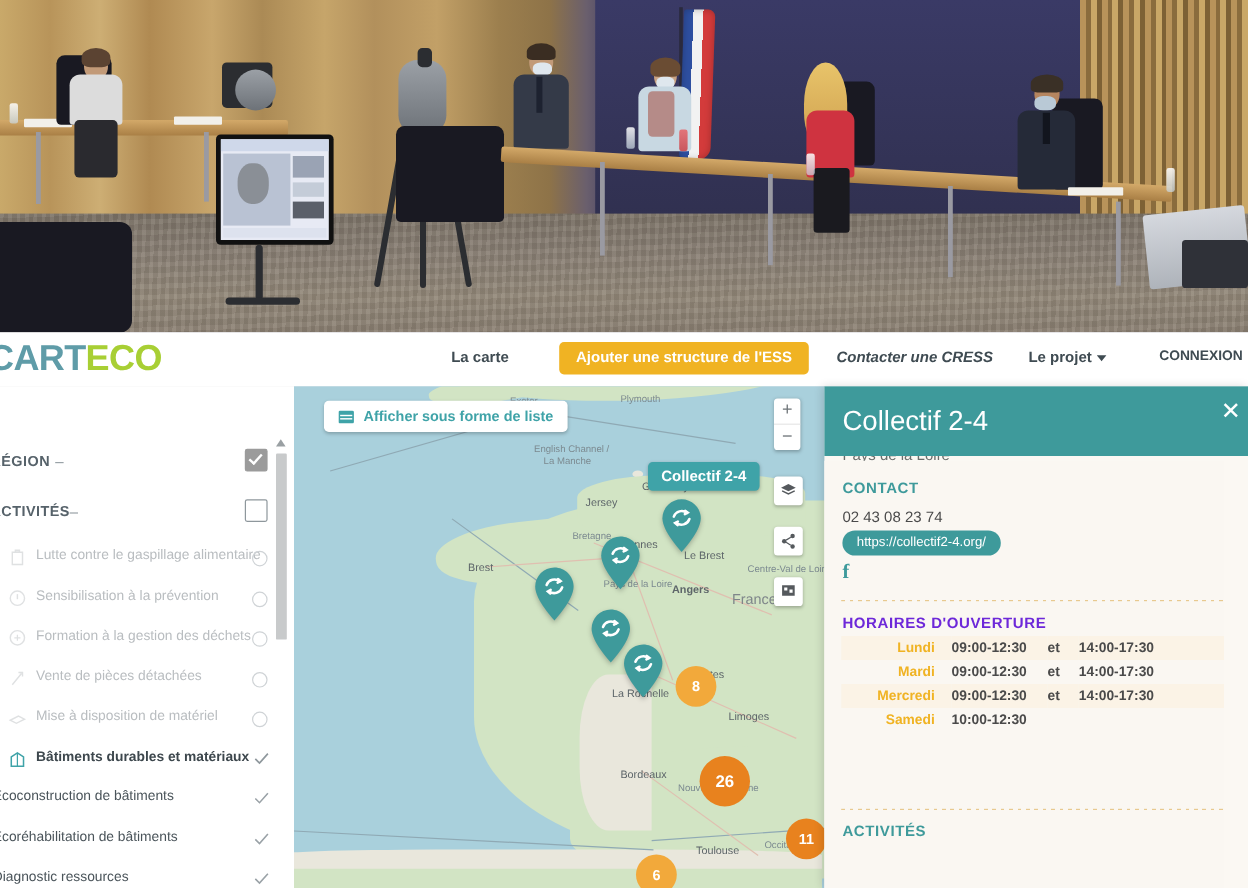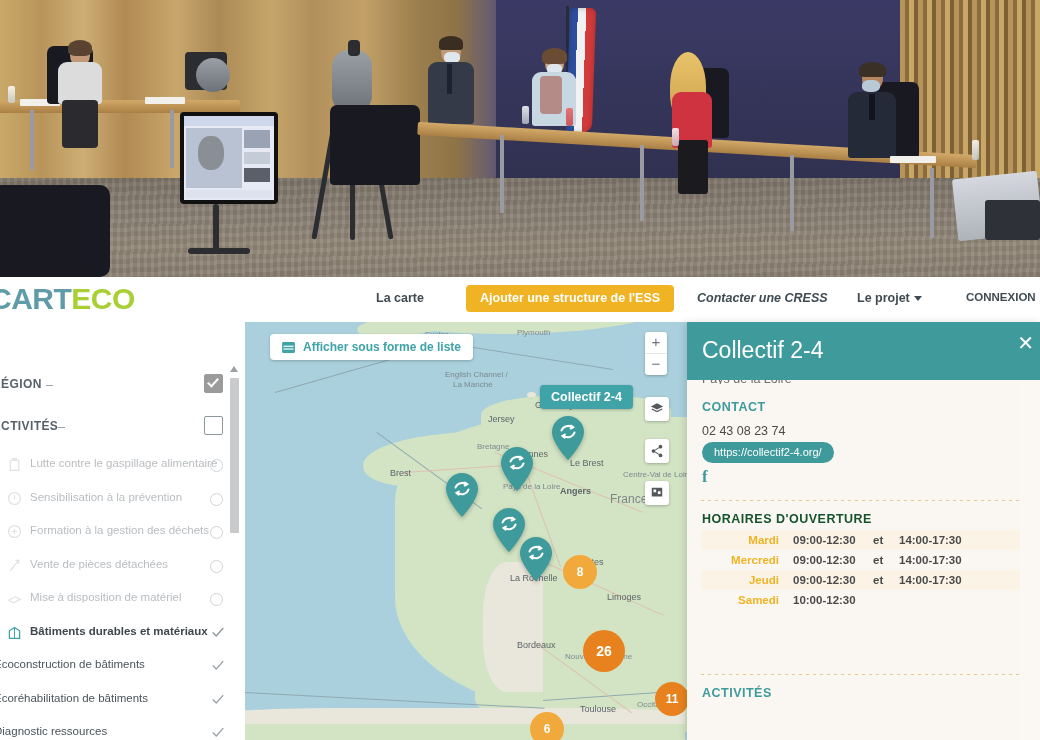--- a/index.html
+++ b/index.html
@@ -106,21 +106,21 @@
 
   
   .detail{position:absolute;left:687px;top:45px;width:353px;height:418px;background:#fbf8f3;box-shadow:-2px 0 7px rgba(0,0,0,.13);}
   .d-head{position:absolute;left:0;top:0;width:353px;height:58px;background:#3e9a9b;}
   .d-title{position:absolute;left:15px;top:15px;font-size:23px;color:#fff;font-weight:400;}
   .d-close{position:absolute;right:6px;top:12px;font-size:20px;color:#fff;cursor:pointer;line-height:18px;}
   .d-region{position:absolute;left:15px;top:50px;font-size:12.5px;color:#6a6d6b;}
   .d-body{position:absolute;left:0;top:62px;width:333px;height:356px;overflow:hidden;background:#faf7f2;}
   .d-sec{font-size:12.5px;font-weight:700;letter-spacing:.5px;}
   .teal{color:#3e9a9b;}
-  .orange{color:#14532d;}
+  .orange{color:#6d28d9;}
   .d-phone{position:absolute;left:15px;font-size:12.5px;color:#4a4a4a;}
   .d-url{position:absolute;left:15px;height:21px;line-height:21px;padding:0 12px;background:#3e9a9b;color:#fff;
      font-size:11px;border-radius:11px;cursor:pointer;white-space:nowrap;}
   .d-fb{position:absolute;left:15px;font-size:17px;font-weight:700;color:#3e9a9b;cursor:pointer;font-family:"Liberation Serif",serif;}
   .dots{position:absolute;left:14px;width:325px;height:1px;
      background:repeating-linear-gradient(90deg,#e8c98f 0 3px,transparent 3px 7px);}
   .hours{position:absolute;left:14px;width:325px;border-collapse:collapse;}
   .hours td{padding:4px 0;font-size:11.5px;}
   .hours tr:nth-child(odd){background:#fbf3e6;}
   .h-day{width:78px;text-align:right;padding-right:14px !important;color:#f0b323;font-weight:700;}
@@ -517,38 +517,38 @@
         <div class="d-phone" style="top:40px;">02 43 08 23 74</div>
         <div class="d-url" style="top:58px;">https://collectif2-4.org/</div>
         <div class="d-fb" style="top:83px;">f</div>
 
         <div class="dots" style="top:116px;"></div>
 
         <div class="d-sec orange" style="position:absolute;left:15px;top:128px;">HORAIRES D'OUVERTURE</div>
         <table class="hours" style="top:146px;">
           <tbody id="hours-body">
               <tr>
+                <td class="h-day">Lundi</td>
+                <td class="h-t1">09:00-12:30</td>
+                <td class="h-et">et</td>
+                <td class="h-t2">14:00-17:30</td>
+              </tr>
+              <tr>
                 <td class="h-day">Mardi</td>
                 <td class="h-t1">09:00-12:30</td>
                 <td class="h-et">et</td>
                 <td class="h-t2">14:00-17:30</td>
               </tr>
               <tr>
                 <td class="h-day">Mercredi</td>
                 <td class="h-t1">09:00-12:30</td>
                 <td class="h-et">et</td>
                 <td class="h-t2">14:00-17:30</td>
               </tr>
               <tr>
-                <td class="h-day">Jeudi</td>
-                <td class="h-t1">09:00-12:30</td>
-                <td class="h-et">et</td>
-                <td class="h-t2">14:00-17:30</td>
-              </tr>
-              <tr>
                 <td class="h-day">Samedi</td>
                 <td class="h-t1">10:00-12:30</td>
                 <td class="h-et"></td>
                 <td class="h-t2"></td>
               </tr>
             </tbody>
         </table>
 
         <div class="dots" style="top:290px;"></div>
         <div class="d-sec teal" style="position:absolute;left:15px;top:302px;">ACTIVITÉS</div>

